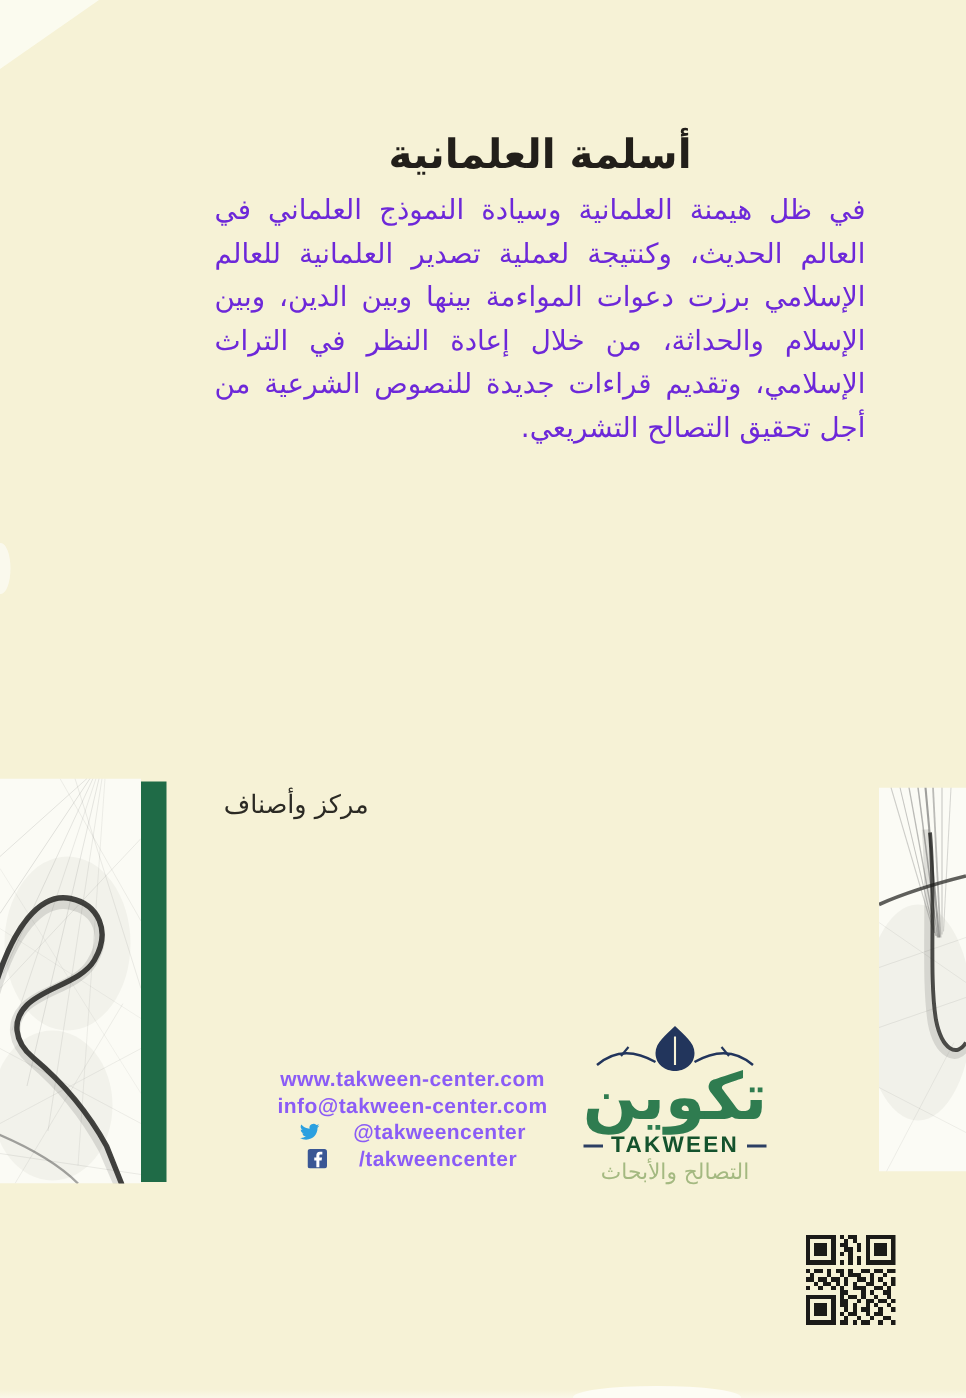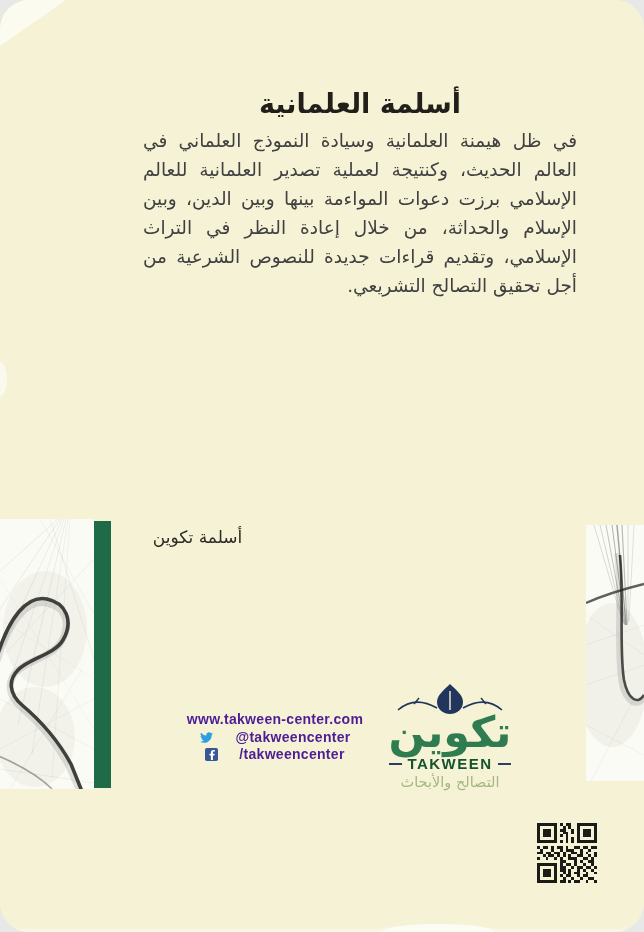--- a/index.html
+++ b/index.html
@@ -3,21 +3,20 @@
 <meta charset="utf-8">
 <style>
   html,body{margin:0;padding:0;background:#e8e8e8;}
   .page{
     position:relative;
     width:644px;height:932px;
     background:#f6f2d6;
     overflow:hidden;
     font-family:"DejaVu Sans",sans-serif;
     color:#26251f;
-    border-radius:29px;
   }
   
   .corner-wedge{
     position:absolute;left:0;top:0;width:66px;height:46px;
     background:#fcfcf2;opacity:.9;
     clip-path:polygon(0 0,66px 0,0 46px);
   }
   .edge-notch{
     position:absolute;left:-6px;top:362px;width:13px;height:34px;
     background:#fbfaf0;border-radius:50%;opacity:.9;
@@ -32,42 +31,42 @@
   }
   
   .title{
     position:absolute;left:143px;top:70px;width:434px;
     text-align:center;font-size:27px;font-weight:bold;line-height:1.2;
     color:#221f1a;direction:rtl;
   }
   .body-text{
     position:absolute;left:143px;top:126px;width:434px;
     direction:rtl;text-align:justify;
-    font-size:18.5px;line-height:29px;color:#404040;
+    font-size:18.5px;line-height:29px;color:#6d28d9;
   }
   .body-text p{margin:0 0 19px 0;}
   .publisher{
     position:absolute;left:130px;top:527px;width:135px;
     text-align:center;direction:rtl;
     font-size:17px;color:#2b2a24;
   }
   
   .stripe{
     position:absolute;left:94px;top:521px;width:17px;height:267px;
     background:#1f6b47;
   }
   .art-left{position:absolute;left:0;top:519px;}
   .art-right{position:absolute;left:586px;top:525px;}
   
   .contact{
     position:absolute;left:166px;top:711px;width:218px;
     text-align:center;
     font-family:"Liberation Sans",sans-serif;
     font-size:14px;font-weight:bold;letter-spacing:.3px;
-    color:#4c1d95;line-height:17.5px;
+    color:#8b5cf6;line-height:17.5px;
   }
   .contact-row{display:flex;justify-content:center;align-items:center;gap:21px;}
   .contact-row svg{flex:0 0 auto;display:block;}
   
   .logo{
     position:absolute;left:384px;top:683px;width:132px;
     text-align:center;
   }
   .logo-wordmark{
     direction:rtl;font-size:43px;line-height:50px;font-weight:bold;
@@ -94,21 +93,21 @@
 
   <div class="corner-wedge"></div>
   <div class="edge-notch"></div>
 
   <h1 class="title">أسلمة العلمانية</h1>
 
   <div class="body-text">
     <p>في ظل هيمنة العلمانية وسيادة النموذج العلماني في العالم الحديث، وكنتيجة لعملية تصدير العلمانية للعالم الإسلامي برزت دعوات المواءمة بينها وبين الدين، وبين الإسلام والحداثة، من خلال إعادة النظر في التراث الإسلامي، وتقديم قراءات جديدة للنصوص الشرعية من أجل تحقيق التصالح التشريعي.</p>
   </div>
 
-  <div class="publisher">أسلمة تكوين</div>
+  <div class="publisher">مركز وأصناف</div>
 
   <div class="stripe"></div>
 
   <svg class="art-left" width="94" height="270" viewBox="0 0 94 270">
     <rect width="94" height="270" fill="#fbfbf5"></rect>
     <ellipse cx="45" cy="110" rx="42" ry="58" fill="#8d8d84" opacity="0.08"></ellipse>
     <ellipse cx="35" cy="218" rx="40" ry="50" fill="#8d8d84" opacity="0.08"></ellipse>
     <g stroke="#555" stroke-width="0.6" fill="none">
       <path d="M58,0 L0,52" opacity="0.16"></path>
       <path d="M60,0 L0,90" opacity="0.18"></path>
@@ -150,20 +149,21 @@
       <path d="M0,90 L58,130" stroke-width="0.5" opacity="0.10"></path>
       <path d="M5,256 L50,170" stroke-width="0.5" opacity="0.10"></path>
     </g>
     <path d="M0,78 C18,70 38,64 58,59" stroke="#1c1c1a" stroke-width="2.4" opacity="0.7" fill="none"></path>
     <path d="M31,28 C35,75 30,125 35,157 C39,178 52,184 58,173" stroke="#1c1c1a" stroke-width="5" opacity="0.12" fill="none"></path>
     <path d="M34,30 C38,75 33,125 38,155 C42,175 52,180 58,170" stroke="#1c1c1a" stroke-width="2.6" opacity="0.78" fill="none"></path>
   </svg>
 
   <div class="contact">
     <div>www.takween-center.com</div>
+    <div>info@takween-center.com</div>
     <div class="contact-row">
       <svg width="15" height="13" viewBox="0 0 24 24">
         <path fill="#2ba0e0" d="M23.95 4.57a10 10 0 0 1-2.82.77 4.96 4.96 0 0 0 2.16-2.72c-.95.56-2.01.97-3.13 1.19a4.92 4.92 0 0 0-8.38 4.48A13.94 13.94 0 0 1 1.64 3.16a4.92 4.92 0 0 0 1.52 6.57 4.9 4.9 0 0 1-2.23-.61v.06a4.92 4.92 0 0 0 3.95 4.83 4.9 4.9 0 0 1-2.22.08 4.93 4.93 0 0 0 4.6 3.42A9.87 9.87 0 0 1 0 19.54a13.9 13.9 0 0 0 7.55 2.21c9.05 0 14-7.5 14-14v-.64a9.94 9.94 0 0 0 2.4-2.54z"></path>
       </svg>
       <span>@takweencenter</span>
     </div>
     <div class="contact-row">
       <svg width="13" height="13" viewBox="0 0 13 13">
         <rect width="13" height="13" rx="1.8" fill="#3a5795"></rect>
         <path fill="#fff" d="M8.8 3.6h1.1V1.9H8.2C6.7 1.9 5.9 2.9 5.9 4.3v1.4H4.5v1.9h1.4v4.5h2V7.6h1.5l.3-1.9H7.9V4.4c0-.5.3-.8.9-.8z"></path>

